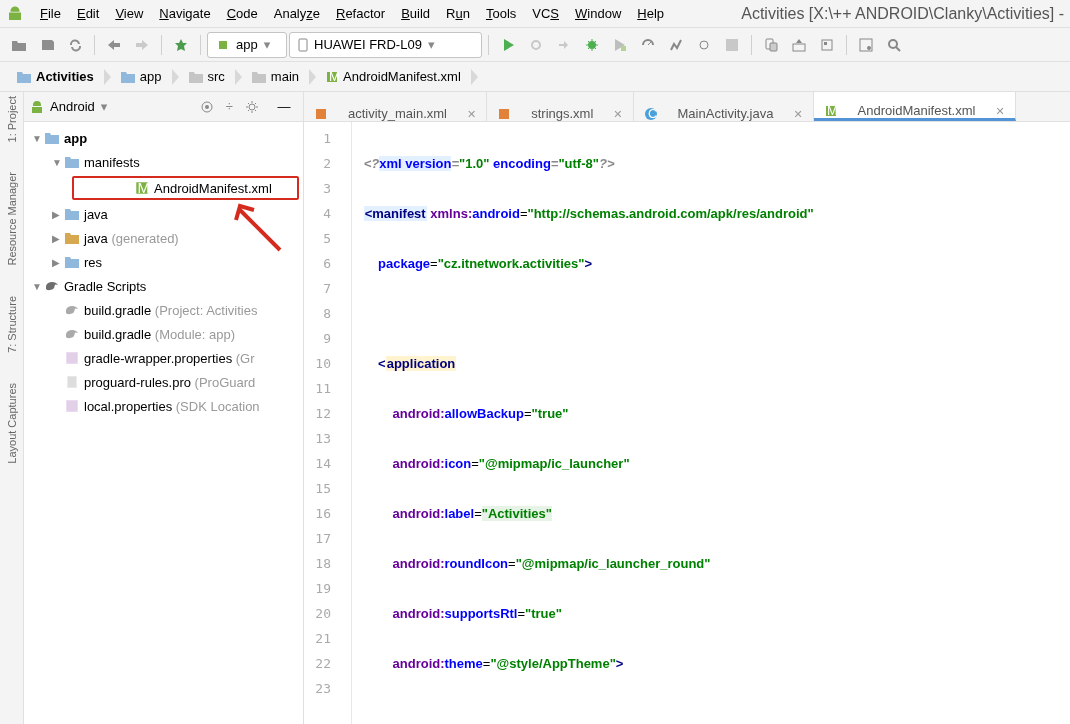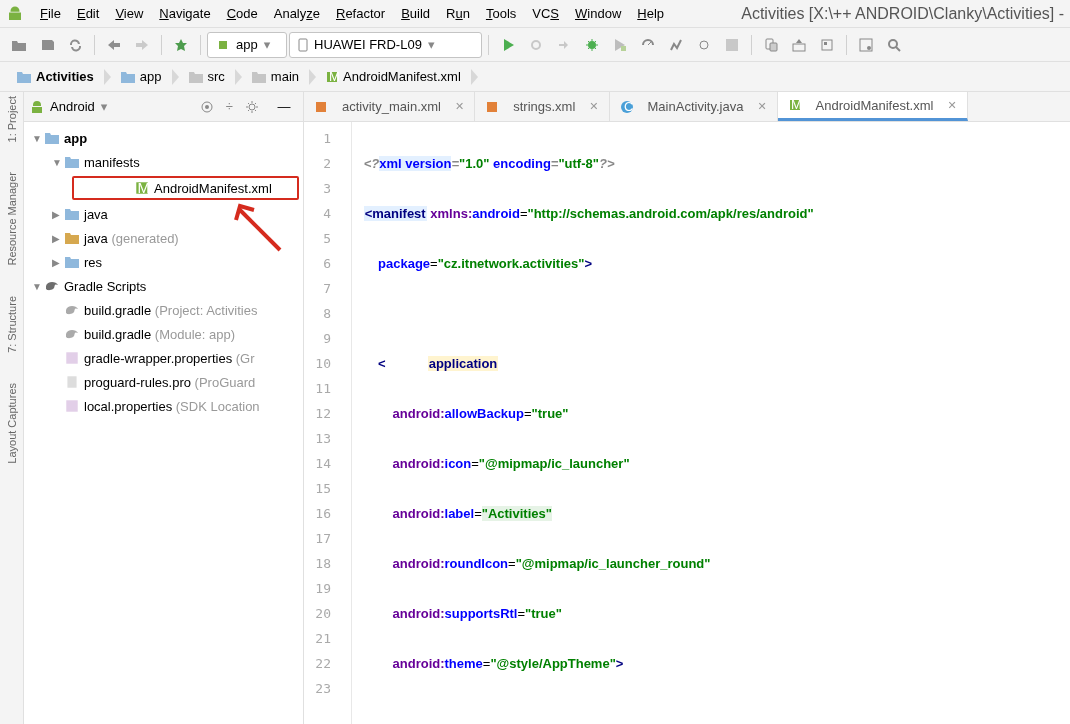--- a/index.html
+++ b/index.html
@@ -35,38 +35,38 @@
 .project-tree { flex: 1; overflow: auto; padding: 4px 0; }
 .tree-row { display: flex; align-items: center; height: 24px; padding-left: 8px; cursor: pointer; white-space: nowrap; }
 .tree-row .arrow { width: 12px; font-size: 10px; color: #888; }
 .tree-row.sel { border: 2px solid #d52b1e; border-radius: 2px; }
 .tree-icon { width: 16px; height: 16px; margin-right: 4px; flex-shrink: 0; }
 .dim { color: #999; }
 
 
 .editor { flex: 1; display: flex; flex-direction: column; background: #fff; }
 .tabbar { height: 30px; background: #f4f4f4; border-bottom: 1px solid #e0e0e0; display: flex; align-items: stretch; }
-.tab { display: flex; align-items: center; padding: 0 10px; gap: 14px; cursor: pointer; border-right: 1px solid #e0e0e0; color: #555; }
+.tab { display: flex; align-items: flex-end; padding: 0 10px; gap: 20px; cursor: pointer; border-right: 1px solid #e0e0e0; color: #555; }
 .tab.active { background: #fff; border-bottom: 3px solid #5294d6; }
 .tab .close { color: #999; font-size: 11px; }
 
 .code-area { flex: 1; display: flex; overflow: auto; }
 .gutter { width: 48px; background: #fff; border-right: 1px solid #e8e8e8; text-align: right; padding: 4px 20px 4px 4px; color: #aaa; font-family: "Consolas", monospace; font-size: 13px; line-height: 25px; }
 .code { flex: 1; font-family: "Consolas", monospace; font-size: 14px; line-height: 25px; padding: 4px 0 4px 8px; white-space: pre; position: relative; }
 .code .line { display: block; height: 25px; }
 
 
 .c-tag { color: #000080; font-weight: bold; }
 .c-tag-hl { background: #e3f0ff; padding: 0 1px; }
 .c-attr { color: #0000ff; font-weight: bold; }
 .c-ns { color: #660099; font-weight: bold; text-align: center; }
 .c-str { color: #008000; font-weight: bold; }
 .c-str-hl { background: #e6f3e6; color: #008000; font-weight: bold; }
 .c-gray { color: #888; font-style: italic; font-weight: bold;}
-.c-app-bg { background: #fff4cf; padding: 0 1px; margin-left: 42px; }
+.c-app-bg { background: #fff4cf; padding: 0 1px; }
 
 
 svg { display: block; }
 .folder-icon { width: 16px; height: 14px; }
 .arrow-annot { position: absolute; left: 230px; top: 200px; pointer-events: none; }
 </style>
 </head>
 <body>
 
 <div class="menubar">

